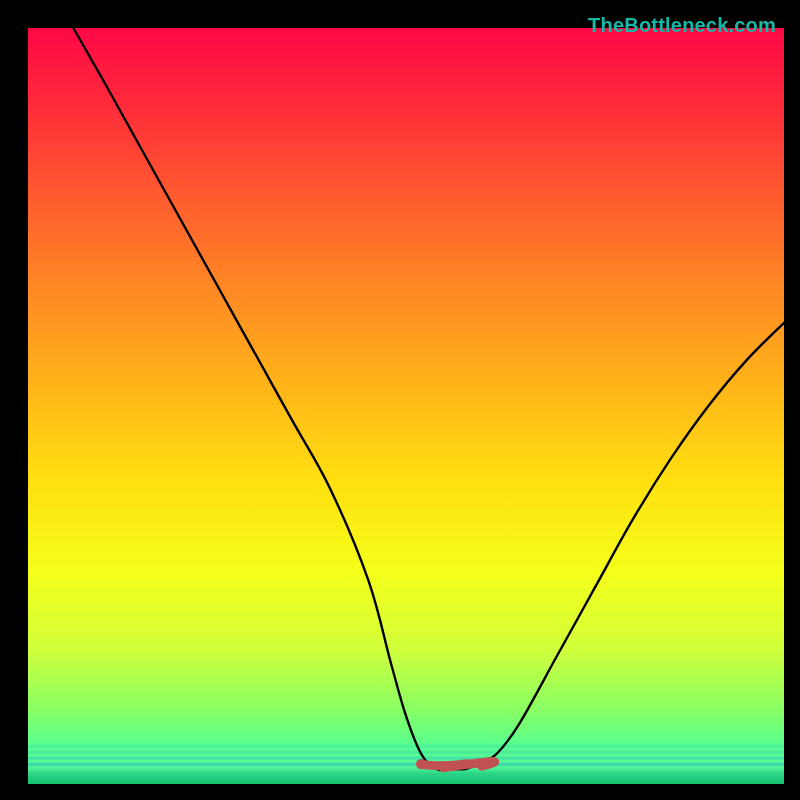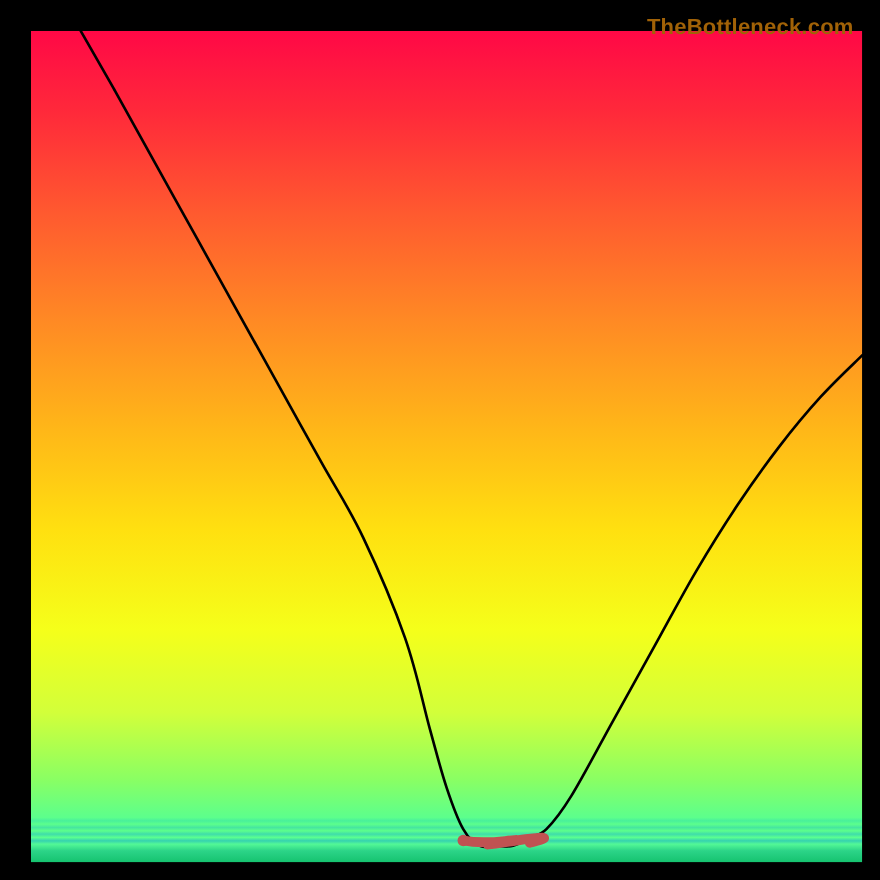--- a/index.html
+++ b/index.html
@@ -28,21 +28,21 @@
     overflow: hidden;
   }
   .grad-main {
     position: absolute;
     left: 0; top: 0; width: 100%; height: 100%;
   }
   .watermark {
     position: absolute;
     top: 8px;
     right: 18px;
-    color: #a16207;
+    color: #14b8a6;
     font-size: 20px;
     font-weight: 600;
     letter-spacing: 0.2px;
     text-align: center;
   }
   svg.curve {
     position: absolute;
     left: 22px;
     top: 22px;
     width: 756px;

